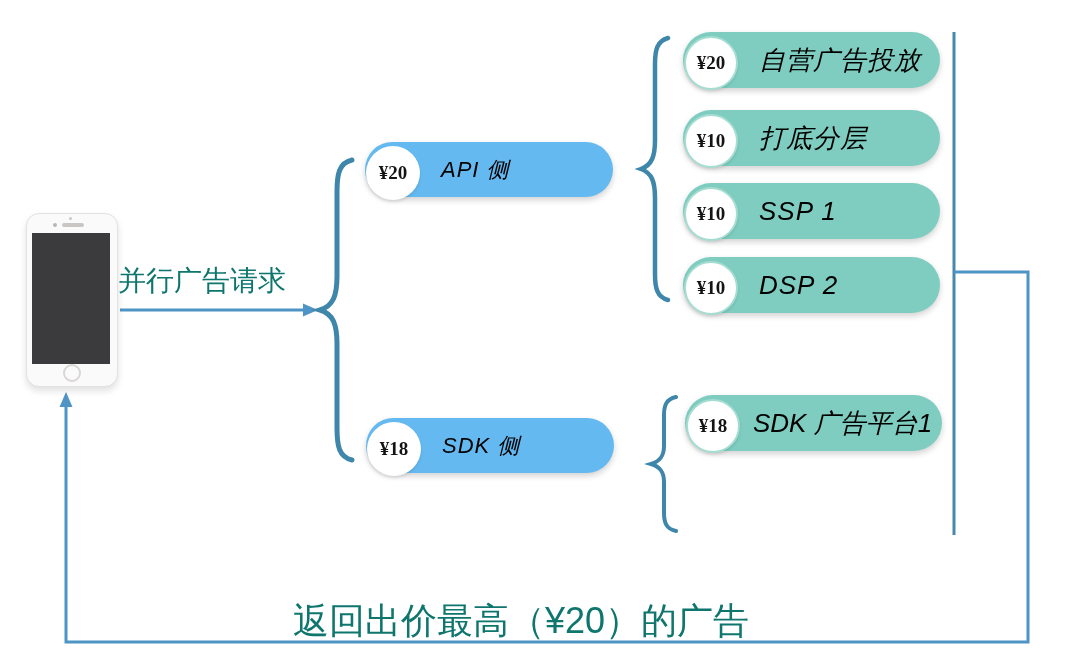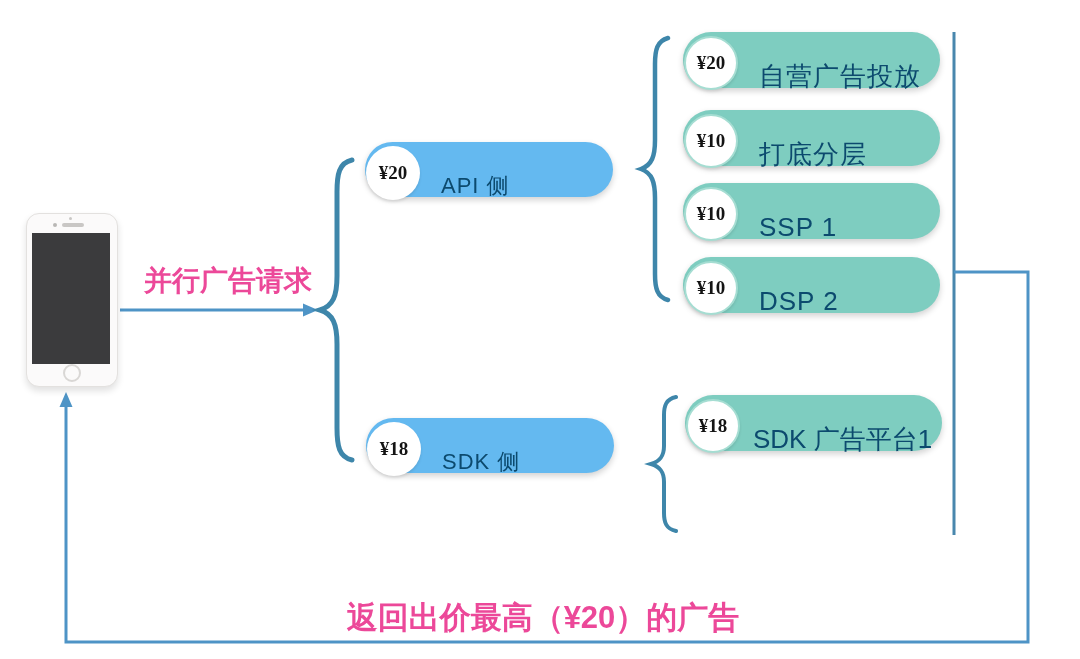--- a/index.html
+++ b/index.html
@@ -41,32 +41,32 @@
   .pill.teal{background:#7ecdc0;width:257px;height:56px;}
   .badge{
     position:absolute;left:1px;top:4px;width:54px;height:54px;border-radius:50%;
     background:#ffffff;display:flex;align-items:center;justify-content:center;
     font-size:19px;font-weight:700;color:#141414;box-sizing:border-box;
     box-shadow:0 2px 3px rgba(0,0,0,.10);
     font-family:Liberation Serif, serif;
   }
   .pill.teal .badge{border:2px solid #a5ddd2;}
   .plabel{
-    position:absolute;left:76px;top:16px;color:#0c4a6e;white-space:nowrap;
+    position:absolute;left:76px;top:0;color:#000000;white-space:nowrap;font-style:italic;
   }
   .pill.blue .plabel{font-size:22px;line-height:55px;letter-spacing:1px;}
   .pill.teal .plabel{font-size:26px;line-height:56px;letter-spacing:1px;}
   .pill.teal .plabel.tight{left:68px;letter-spacing:0;}
 
   
   .flow-label{
-    position:absolute;color:#ec4899;font-weight:700;text-align:center;white-space:nowrap;
+    position:absolute;color:#0f766e;font-weight:400;white-space:nowrap;
   }
   #request-label{left:118px;top:262px;width:220px;font-size:28px;}
-  #return-label{left:293px;top:597px;width:500px;font-size:31px;}
+  #return-label{left:293px;top:597px;width:500px;font-size:36px;}
 </style>
 </head>
 <body>
 
 <div class="canvas">
 
   <svg class="lines" viewBox="0 0 1080 659" xmlns="http://www.w3.org/2000/svg">
 
     <g>
       <path d="M120,310 H305" stroke="#4e94c6" stroke-width="3" fill="none"></path>

